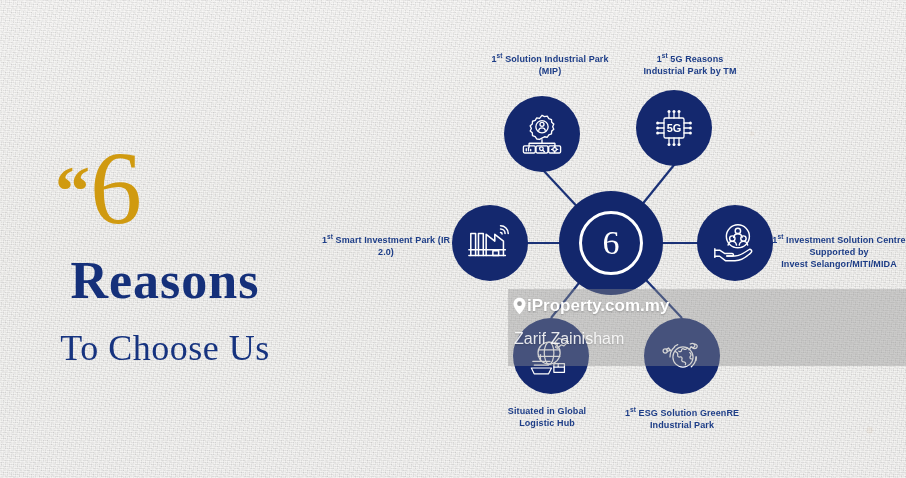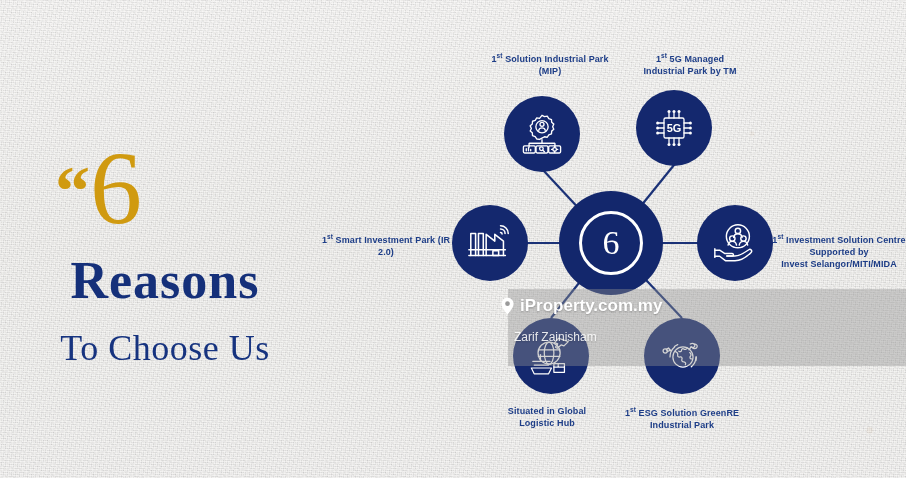--- a/index.html
+++ b/index.html
@@ -88,30 +88,30 @@
     text-align:center;letter-spacing:.1px;
   }
   .lbl sup{font-size:6.5px;vertical-align:super;}
 
   
   .wm-band{
     position:absolute;left:508px;top:289px;width:398px;height:77px;
     background:rgba(145,145,145,.40);
   }
   .wm-logo{
-    position:absolute;left:500px;top:296px;
-    display:flex;align-items:center;gap:5px;
+    position:absolute;left:512px;top:296px;
+    display:flex;align-items:center;
     color:#ffffff;font-weight:700;font-size:17px;
     font-family:"Liberation Sans",sans-serif;
     text-shadow:0 1px 2px rgba(0,0,0,.25);
   }
   .wm-agent{
     position:absolute;left:514px;top:330px;
     color:rgba(255,255,255,.88);
-    font-size:12px;font-weight:400;
+    font-size:16px;font-weight:400;
     font-family:"Liberation Sans",sans-serif;
     text-shadow:0 1px 2px rgba(0,0,0,.2);
   }
 </style>
 </head>
 <body>
 
 <div id="stage">
 
   <div class="bg"></div>
@@ -254,21 +254,21 @@
     </div>
 
   </div>
 
   <div class="lbl" style="left:480px;top:52px;width:140px;">
     <span>1</span><sup>st</sup><span> Solution Industrial Park</span><br>
     <span>(MIP)</span>
   </div>
 
   <div class="lbl" style="left:622px;top:52px;width:136px;">
-    <span>1</span><sup>st</sup><span> 5G Managed</span><br>
+    <span>1</span><sup>st</sup><span> 5G Reasons</span><br>
     <span>Industrial Park by TM</span>
   </div>
 
   <div class="lbl" style="left:318px;top:233px;width:136px;">
     <span>1</span><sup>st</sup><span> Smart Investment Park (IR</span><br>
     <span>2.0)</span>
   </div>
 
   <div class="lbl" style="left:772px;top:233px;width:134px;">
     <span>1</span><sup>st</sup><span> Investment Solution Centre</span><br>

